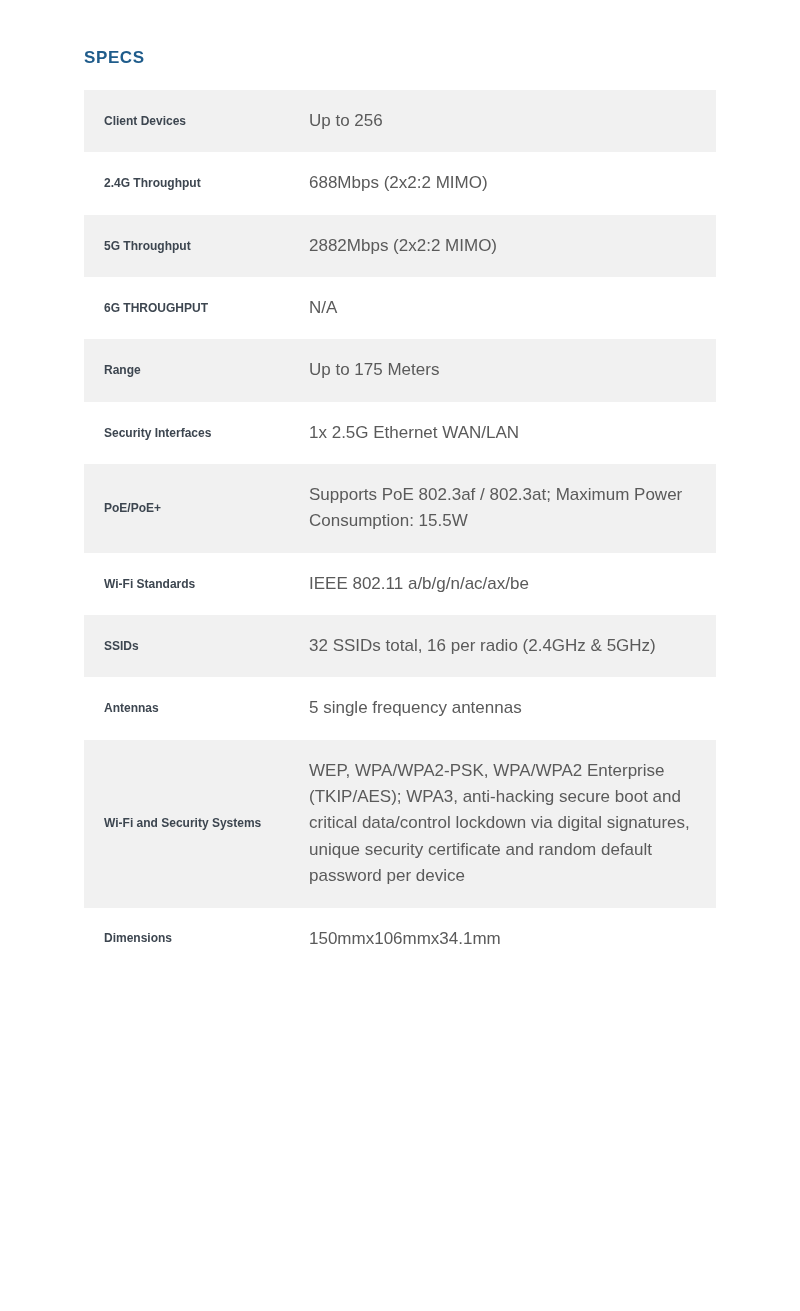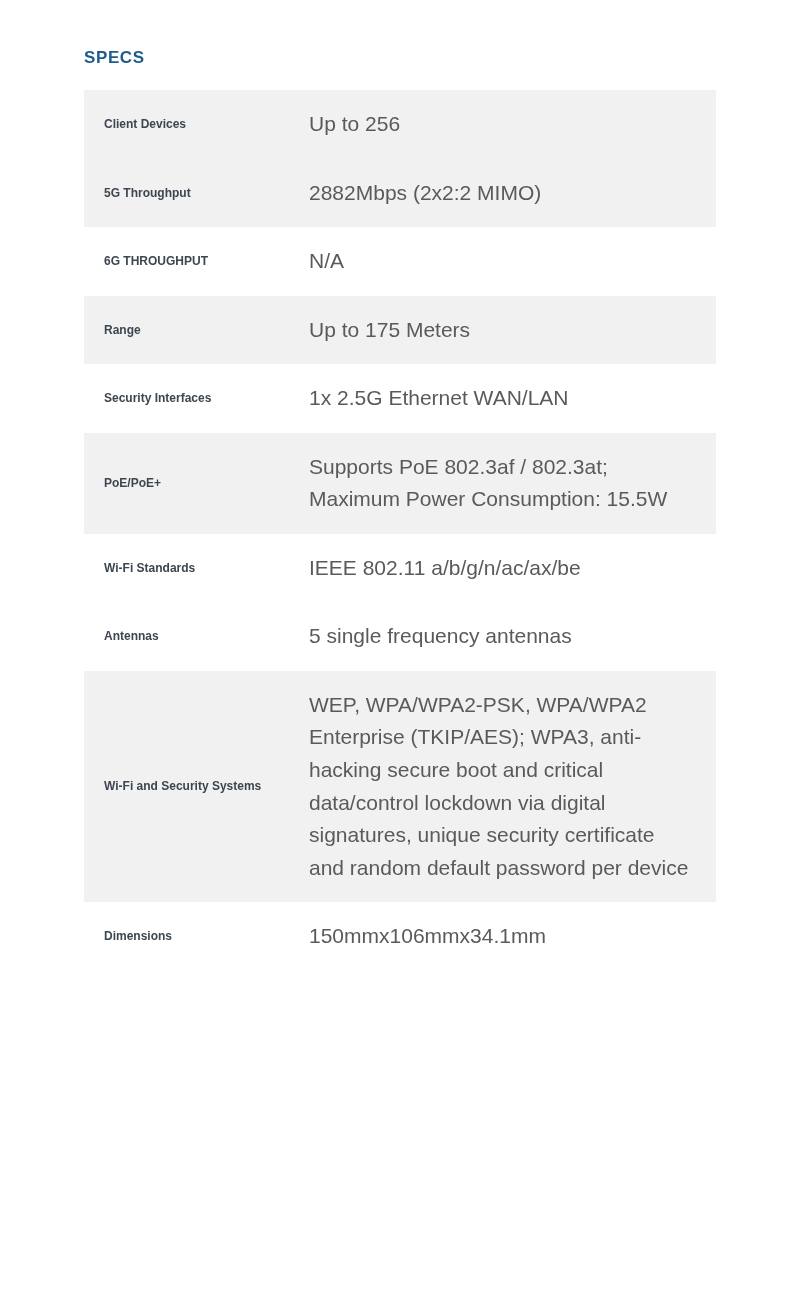--- a/index.html
+++ b/index.html
@@ -50,34 +50,38 @@
     padding-left: 20px;
     padding-right: 14px;
     font-weight: bold;
     color: #3d4650;
     font-size: 12px;
   }
   table.specs td.value {
     padding-right: 24px;
     padding-left: 0;
     color: #5a5a5a;
-    font-size: 21px;
+    font-size: 17px;
   }
 </style>
 </head>
 <body>
 
 <div class="page">
   <div class="specs-wrap">
     <h2 class="specs-title">SPECS</h2>
     <table class="specs">
       <tbody>
           <tr class="alt">
             <td class="label">Client Devices</td>
             <td class="value">Up to 256</td>
+          </tr>
+          <tr>
+            <td class="label">2.4G Throughput</td>
+            <td class="value">688Mbps (2x2:2 MIMO)</td>
           </tr>
           <tr class="alt">
             <td class="label">5G Throughput</td>
             <td class="value">2882Mbps (2x2:2 MIMO)</td>
           </tr>
           <tr>
             <td class="label">6G THROUGHPUT</td>
             <td class="value">N/A</td>
           </tr>
           <tr class="alt">
@@ -89,20 +93,24 @@
             <td class="value">1x 2.5G Ethernet WAN/LAN</td>
           </tr>
           <tr class="alt">
             <td class="label">PoE/PoE+</td>
             <td class="value">Supports PoE 802.3af / 802.3at; Maximum Power Consumption: 15.5W</td>
           </tr>
           <tr>
             <td class="label">Wi-Fi Standards</td>
             <td class="value">IEEE 802.11 a/b/g/n/ac/ax/be</td>
           </tr>
+          <tr class="alt">
+            <td class="label">SSIDs</td>
+            <td class="value">32 SSIDs total, 16 per radio (2.4GHz &amp; 5GHz)</td>
+          </tr>
           <tr>
             <td class="label">Antennas</td>
             <td class="value">5 single frequency antennas</td>
           </tr>
           <tr class="alt">
             <td class="label">Wi-Fi and Security Systems</td>
             <td class="value">WEP, WPA/WPA2-PSK, WPA/WPA2 Enterprise (TKIP/AES); WPA3, anti-hacking secure boot and critical data/control lockdown via digital signatures, unique security certificate and random default password per device</td>
           </tr>
           <tr>
             <td class="label">Dimensions</td>

